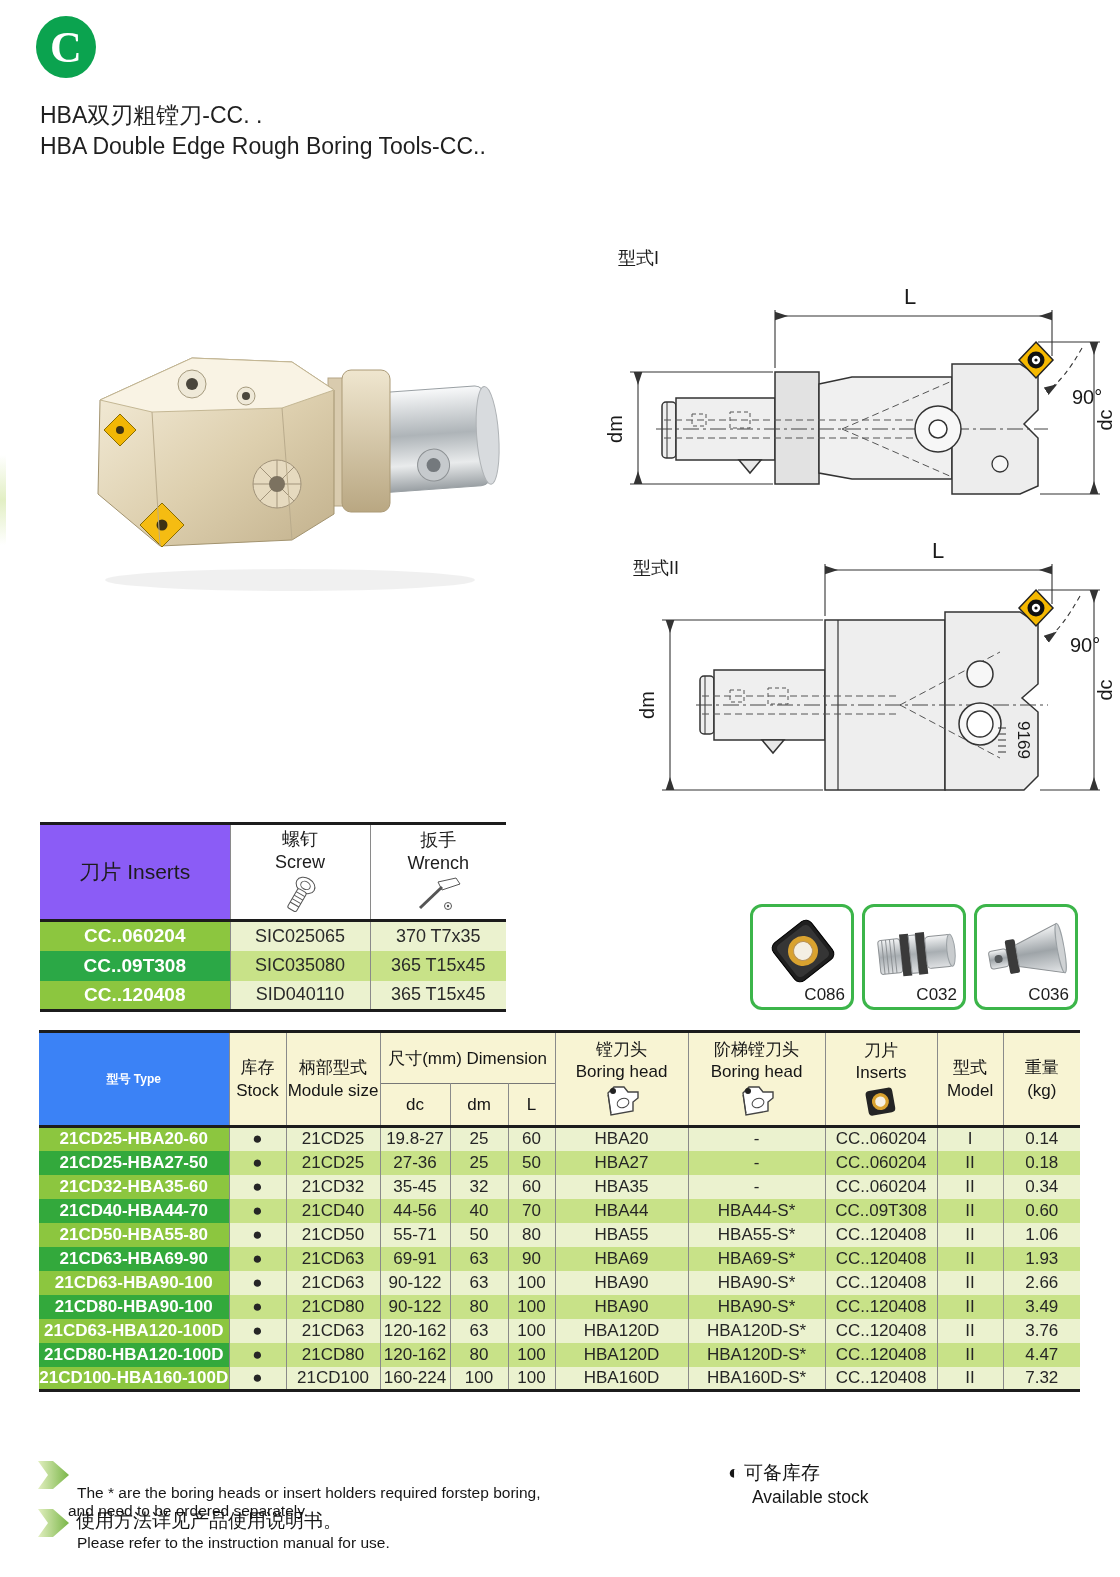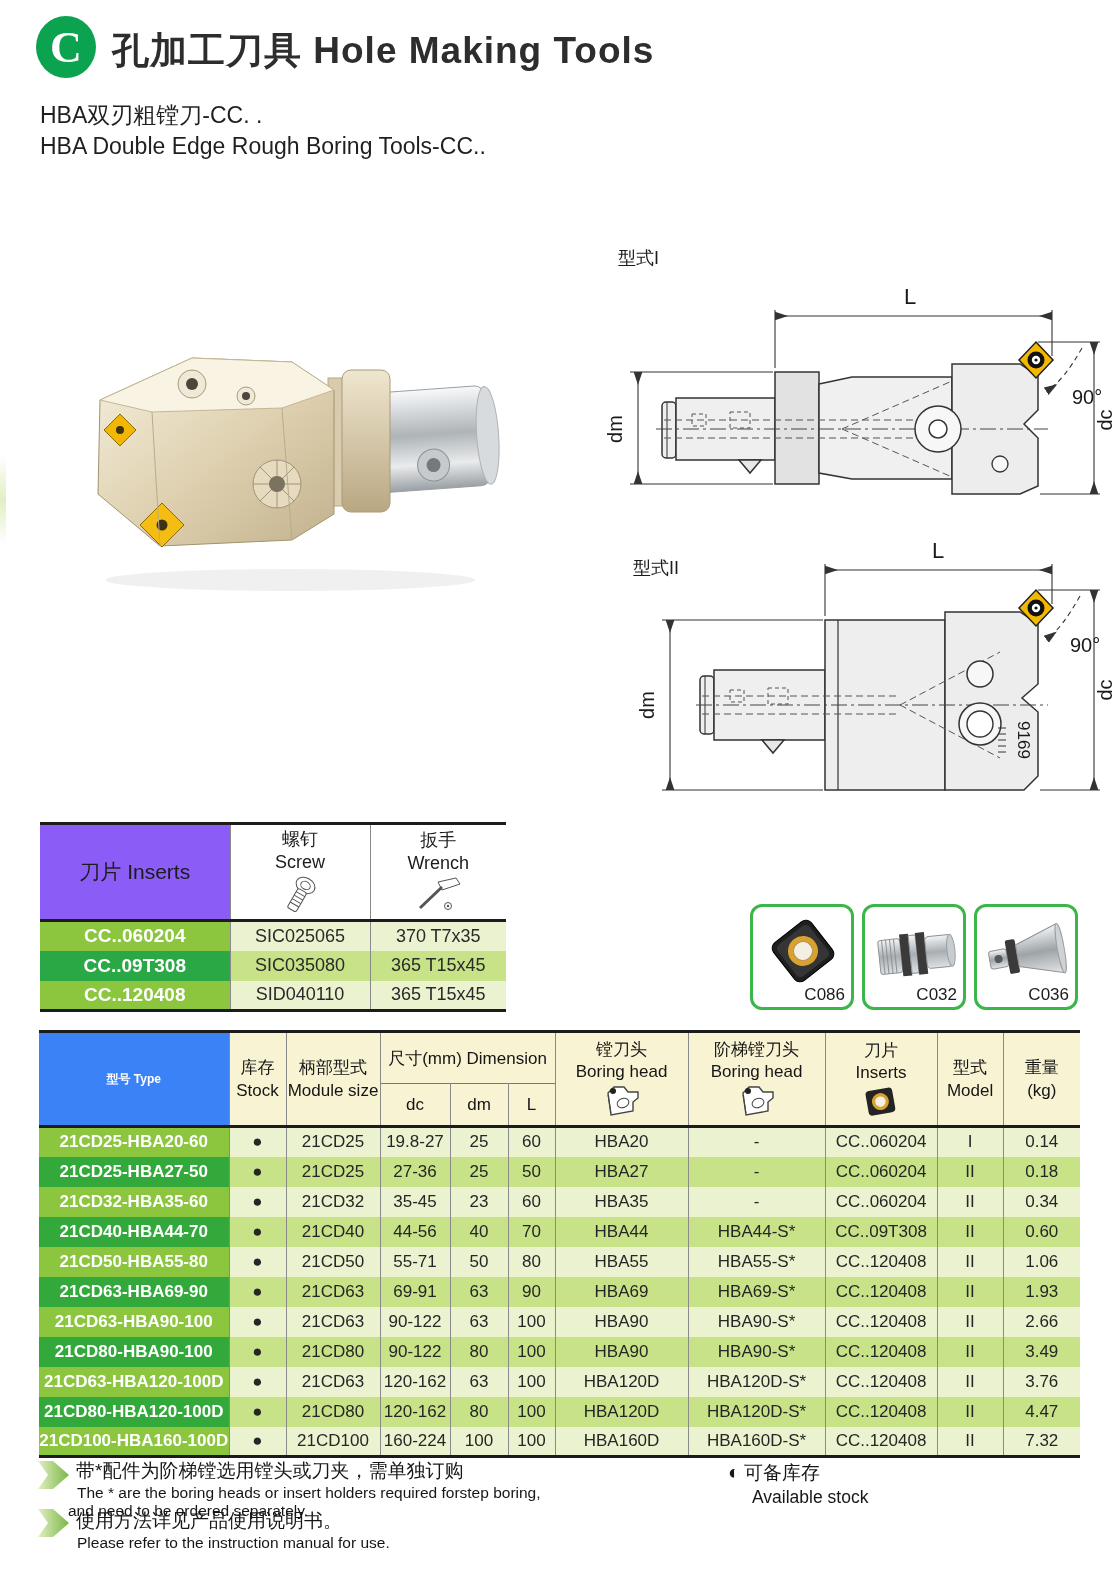--- a/index.html
+++ b/index.html
@@ -46,21 +46,21 @@
   .thumb .tlabel{position:absolute;right:6px;bottom:2px;font-size:17px;color:#1c1c1c;}
   .thumb svg{position:absolute;left:8px;top:6px;}
 
   
   #main-table{left:39px;top:1030px;width:1041px;}
   #main-table thead tr.r1{height:52px;}
   #main-table thead tr.r2{height:43px;}
   #main-table th{background:#f8f4d3;font-size:17px;font-weight:normal;color:#151515;}
   #main-table th.type-h{background:#3b82f6;color:#fff;font-weight:bold;font-size:12px;}
   #main-table th.dimsub{border-top:1px solid #777;}
-  #main-table tbody tr{height:30px;}
+  #main-table tbody tr{height:24px;}
   #main-table tbody td{font-size:17px;color:#262626;}
   #main-table tbody tr:nth-child(odd) td{background:#ebf2cf;}
   #main-table tbody tr:nth-child(even) td{background:#c8e288;}
   #main-table tbody tr:nth-child(odd) td.tcell{background:#8cc63f;}
   #main-table tbody tr:nth-child(even) td.tcell{background:#33a93c;}
   #main-table td.tcell{color:#fff;font-weight:bold;font-size:17px;}
   .h2l{display:flex;flex-direction:column;align-items:center;justify-content:center;gap:1px;line-height:1.25;}
   .stockdot{font-size:15px;}
 
   
@@ -70,24 +70,20 @@
   .legend-sym{font-size:20px;margin-right:4px;}
   .legend-en{font-size:17.5px;margin-left:24px;line-height:1.3;}
 </style>
 </head>
 <body>
 
 <div id="page">
 
   <div id="badge" class="abs">
     <span>C</span>
-  </div>
-  <div id="page-title" class="abs">
-    <span>孔加工刀具</span>
-    <span>Hole Making Tools</span>
   </div>
   <div id="subtitle-zh" class="abs">HBA双刃粗镗刀-CC. .</div>
   <div id="subtitle-en" class="abs">HBA Double Edge Rough Boring Tools-CC..</div>
   <div id="left-bleed" class="abs"></div>
 
   <div class="abs" style="left:40px;top:278px;width:500px;height:320px;">
     <svg width="500" height="320" viewBox="0 0 500 320">
       <defs>
         <linearGradient id="gchamp" x1="0" y1="0" x2="1" y2="1">
           <stop offset="0" stop-color="#f6efdd"></stop>
@@ -516,21 +512,21 @@
         <td>-</td>
         <td>CC..060204</td>
         <td>II</td>
         <td>0.18</td>
       </tr>
       <tr>
         <td class="tcell">21CD32-HBA35-60</td>
         <td class="stockdot">●</td>
         <td>21CD32</td>
         <td>35-45</td>
-        <td>23</td>
+        <td>32</td>
         <td>60</td>
         <td>HBA35</td>
         <td>-</td>
         <td>CC..060204</td>
         <td>II</td>
         <td>0.34</td>
       </tr>
       <tr>
         <td class="tcell">21CD40-HBA44-70</td>
         <td class="stockdot">●</td>
@@ -642,21 +638,20 @@
     <svg width="32" height="30" viewBox="0 0 32 30">
       <defs>
           <linearGradient id="ga1" x1="0" y1="0" x2="1" y2="0">
         <stop offset="0" stop-color="#e2efc0"></stop>
             <stop offset="1" stop-color="#7ab648"></stop>
           </linearGradient>
         </defs>
       <polygon points="0,1 15,1 31,15 15,29 0,29 10,15" fill="url(#ga1)"></polygon>
     </svg>
   </div>
-  <div class="abs note-zh" style="left:76px;top:1458px;">带*配件为阶梯镗选用镗头或刀夹，需单独订购</div>
   <div class="abs note-en" style="left:77px;top:1484px;">The  * are the boring heads or insert holders required forstep boring,</div>
   <div class="abs note-en" style="left:68px;top:1502px;">and need to be ordered separately.</div>
   <div class="abs" style="left:38px;top:1508px;">
     <svg width="32" height="30" viewBox="0 0 32 30">
       <defs>
           <linearGradient id="ga2" x1="0" y1="0" x2="1" y2="0">
         <stop offset="0" stop-color="#e2efc0"></stop>
             <stop offset="1" stop-color="#7ab648"></stop>
           </linearGradient>
         </defs>

